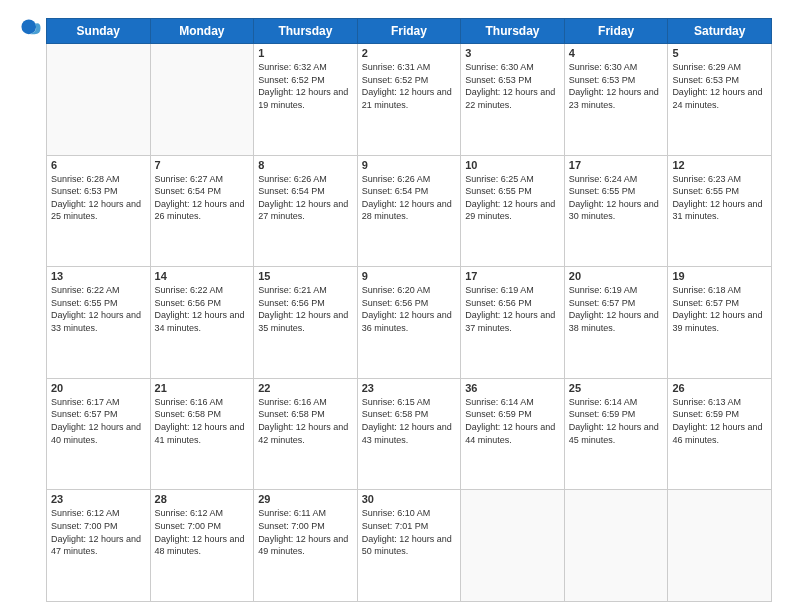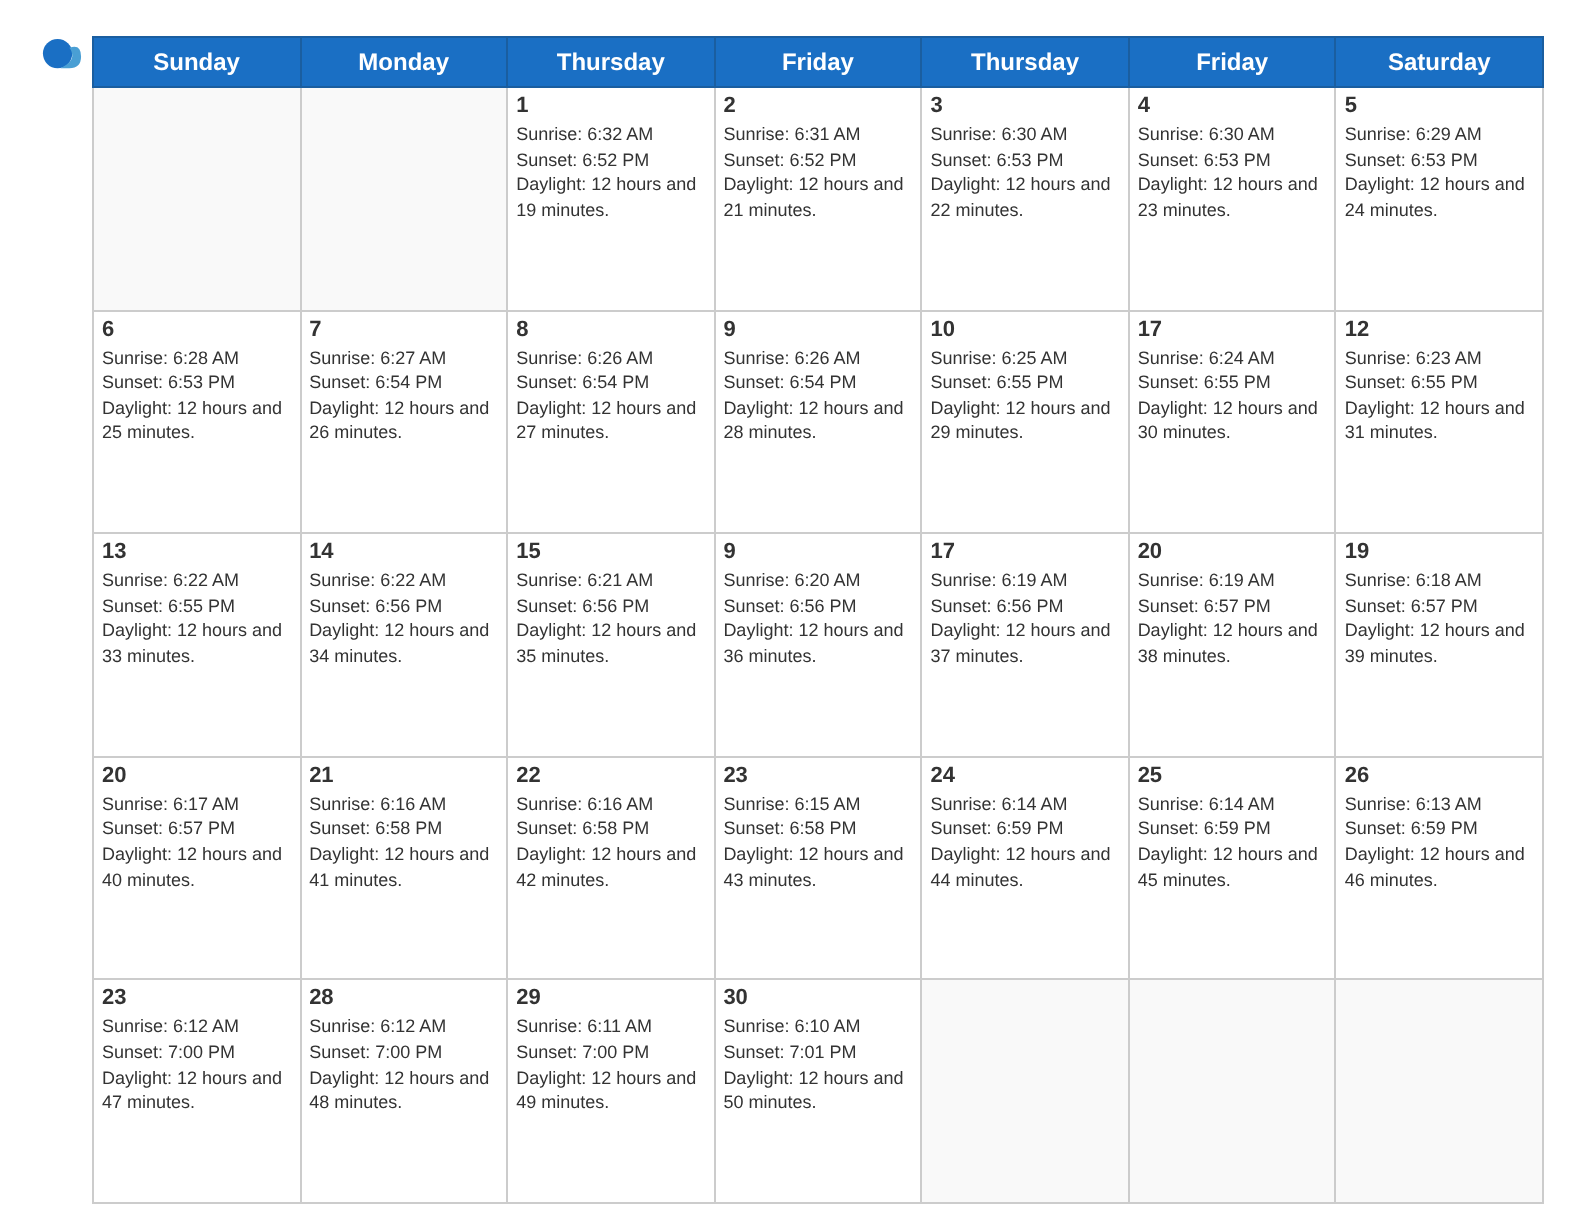--- a/index.html
+++ b/index.html
@@ -223,21 +223,21 @@
           </td>
           <td>
             <span class="day-num">22</span>
             <div class="day-info">Sunrise: 6:16 AM<br>Sunset: 6:58 PM<br>Daylight: 12 hours and 42 minutes.</div>
           </td>
           <td>
             <span class="day-num">23</span>
             <div class="day-info">Sunrise: 6:15 AM<br>Sunset: 6:58 PM<br>Daylight: 12 hours and 43 minutes.</div>
           </td>
           <td>
-            <span class="day-num">24</span>
+            <span class="day-num">36</span>
             <div class="day-info">Sunrise: 6:14 AM<br>Sunset: 6:59 PM<br>Daylight: 12 hours and 44 minutes.</div>
           </td>
           <td>
             <span class="day-num">25</span>
             <div class="day-info">Sunrise: 6:14 AM<br>Sunset: 6:59 PM<br>Daylight: 12 hours and 45 minutes.</div>
           </td>
           <td>
             <span class="day-num">26</span>
             <div class="day-info">Sunrise: 6:13 AM<br>Sunset: 6:59 PM<br>Daylight: 12 hours and 46 minutes.</div>
           </td>

